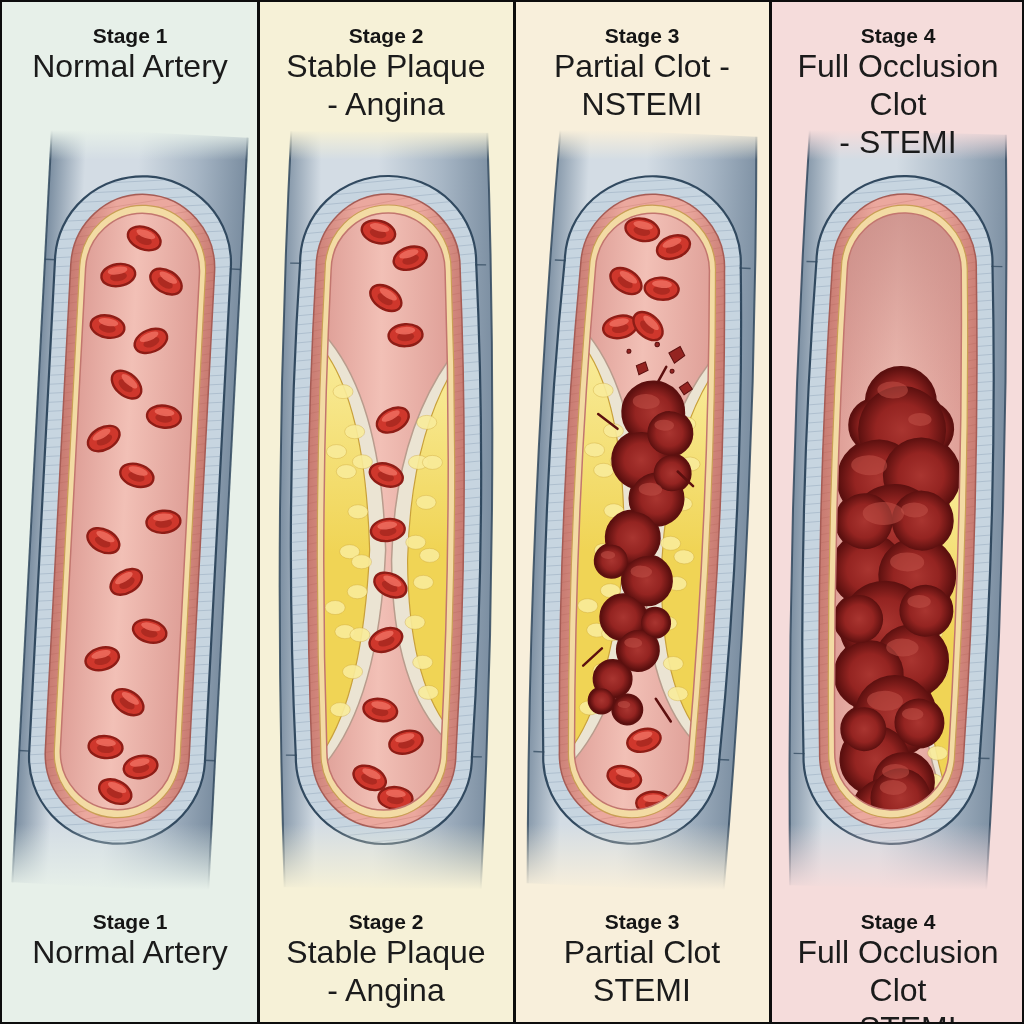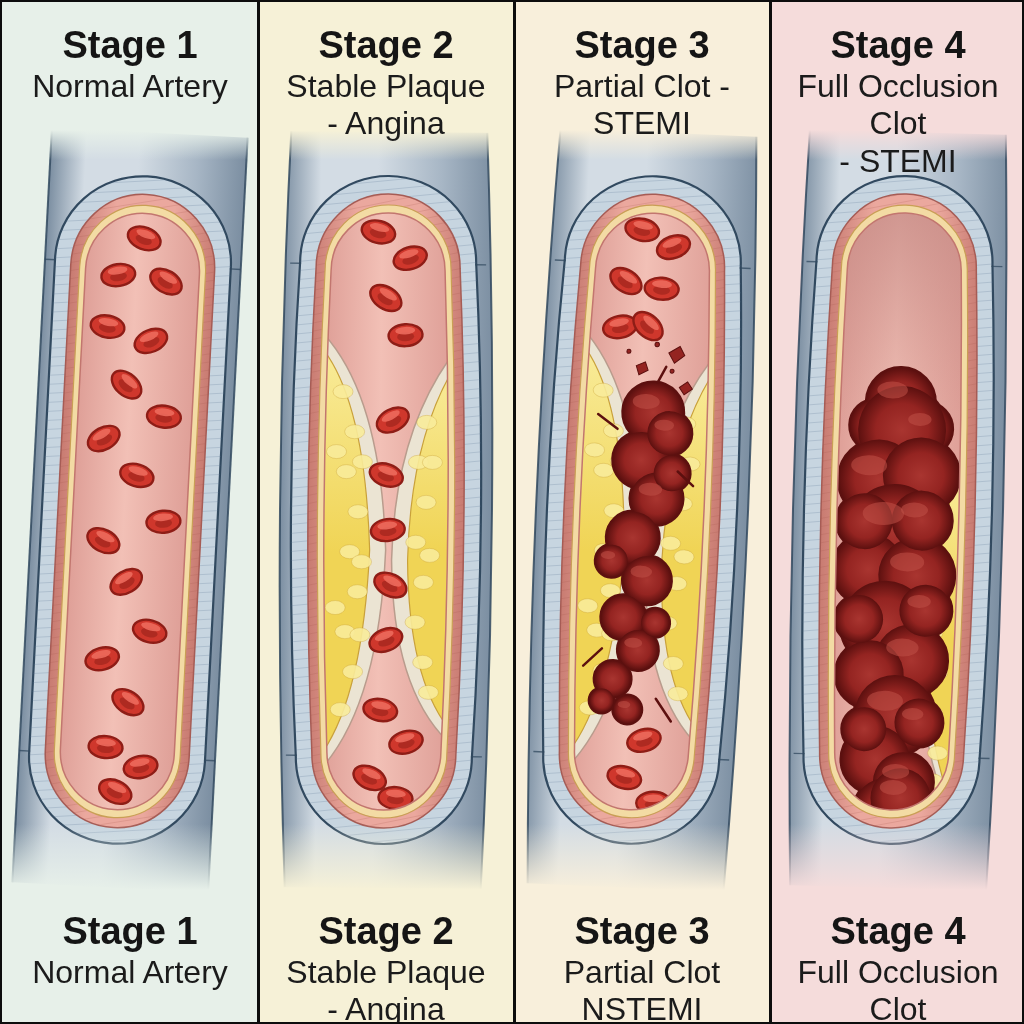--- a/index.html
+++ b/index.html
@@ -6,21 +6,21 @@
   html,body{margin:0;padding:0;background:#888;}
   #stage-diagram{
     position:relative;width:1024px;height:1024px;overflow:hidden;
     font-family:"Liberation Sans", sans-serif;
     box-sizing:border-box;border:2px solid #0d0d0d;background:#fff;
   }
   .panel{position:absolute;top:0;height:1024px;width:256px;overflow:hidden;}
   .panel-label{position:absolute;left:0;width:100%;text-align:center;z-index:3;}
   .panel-label.top{top:0;height:130px;padding-top:22px;box-sizing:border-box;}
   .panel-label.bottom{top:888px;height:136px;padding-top:20px;box-sizing:border-box;}
-  .stage-title{display:block;font-size:38px;font-weight:700;line-height:1.15;color:#151515;letter-spacing:0;}
+  .stage-title{display:block;font-size:21px;font-weight:700;line-height:1.15;color:#151515;letter-spacing:0;}
   .stage-subtitle{display:block;font-size:32px;font-weight:400;line-height:1.18;color:#1b1b1b;white-space:pre-line;}
   .artery-art{position:absolute;left:0;top:128px;width:256px;height:762px;z-index:1;}
   .artery-art svg{display:block;}
   .divider{position:absolute;top:0;width:3px;height:1024px;z-index:5;}
 </style>
 </head>
 <body>
 
 <div id="stage-diagram">
 
@@ -394,21 +394,21 @@
       <span class="stage-title" style="color: rgb(21, 21, 21);">Stage 2</span>
       <span class="stage-subtitle">Stable Plaque
 - Angina</span>
     </div>
   </div>
 
   <div class="panel" style="left: 512px; background: rgb(248, 239, 219);">
     <div class="panel-label top">
       <span class="stage-title" style="color: rgb(21, 21, 21);">Stage 3</span>
       <span class="stage-subtitle">Partial Clot -
-STEMI</span>
+NSTEMI</span>
     </div>
     <div class="artery-art" id="art-2">
         <svg width="256" height="760" viewBox="0 0 256 760" xmlns="http://www.w3.org/2000/svg">
   <defs>
     <linearGradient id="s2-tube" x1="0" y1="0" x2="1" y2="0">
       <stop offset="0" stop-color="#7b8ea1"></stop>
               <stop offset="0.18" stop-color="#d3dce4"></stop>
       <stop offset="0.45" stop-color="#d3dce4"></stop>
               <stop offset="0.75" stop-color="#a7b6c5"></stop>
       <stop offset="1" stop-color="#7b8ea1"></stop>
@@ -609,21 +609,21 @@
               <line x1="215" y1="626" x2="226" y2="626"></line>
     </g>
   </g>
   <rect x="0" y="0" width="256" height="30" fill="url(#s2-fadeT)"></rect>
   <rect x="0" y="694" width="256" height="66" fill="url(#s2-fadeB)"></rect>
 </svg>
       </div>
     <div class="panel-label bottom">
       <span class="stage-title" style="color: rgb(21, 21, 21);">Stage 3</span>
       <span class="stage-subtitle">Partial Clot
-NSTEMI</span>
+STEMI</span>
     </div>
   </div>
 
   <div class="panel" style="left: 768px; background: rgb(245, 220, 219);">
     <div class="panel-label top">
       <span class="stage-title" style="color: rgb(21, 21, 21);">Stage 4</span>
       <span class="stage-subtitle">Full Occlusion Clot
 - STEMI</span>
     </div>
     <div class="artery-art" id="art-3">

